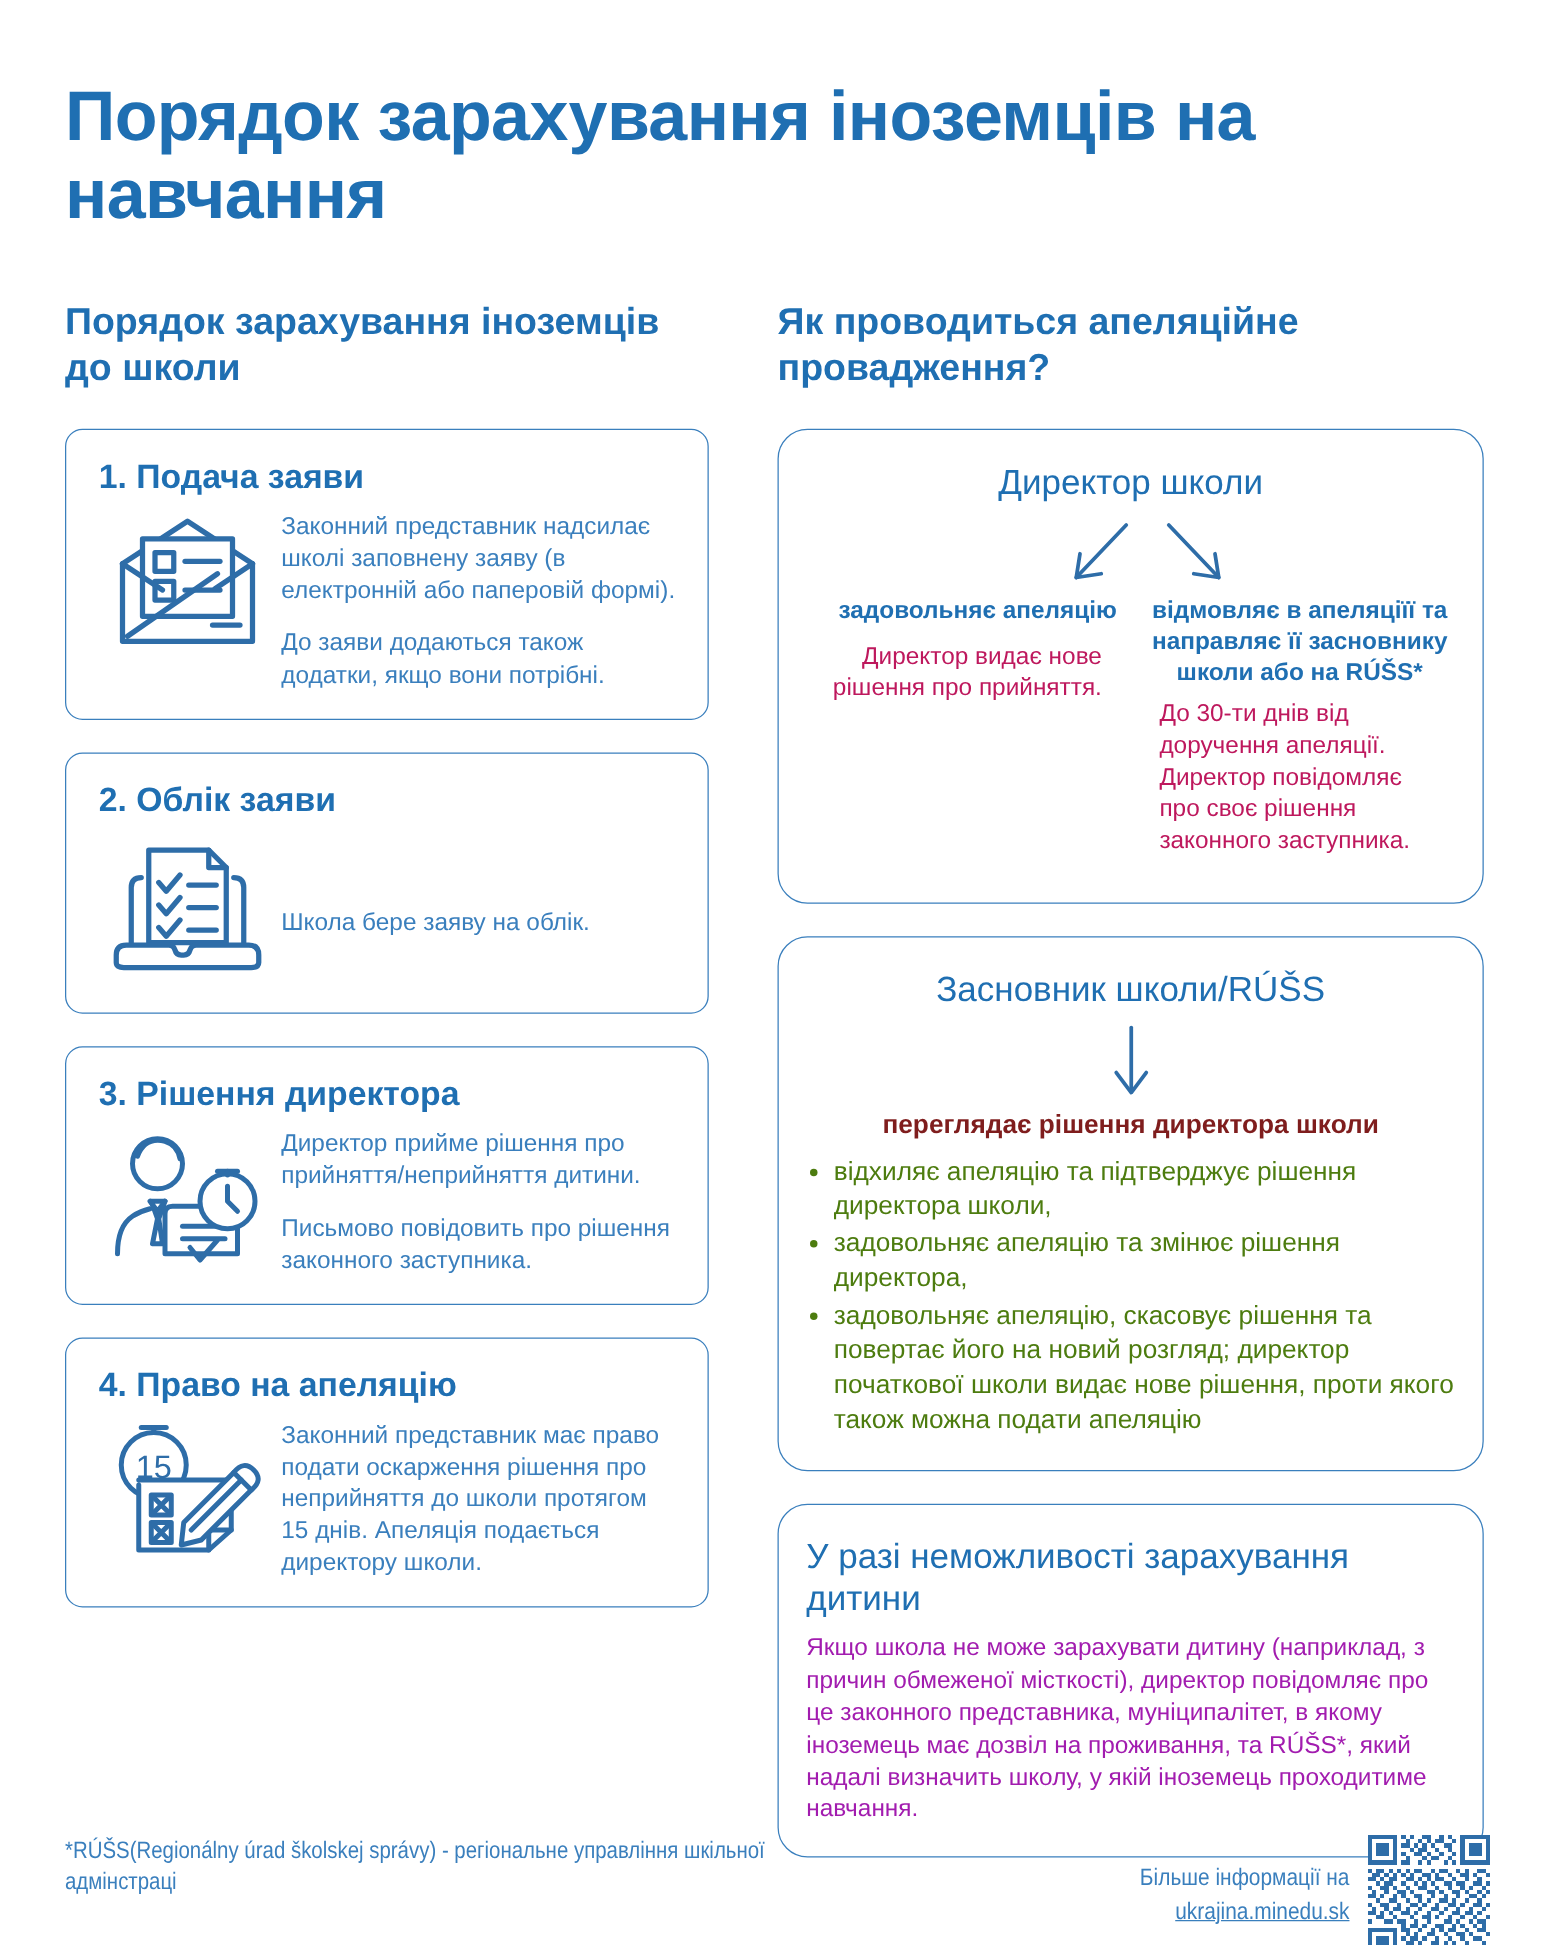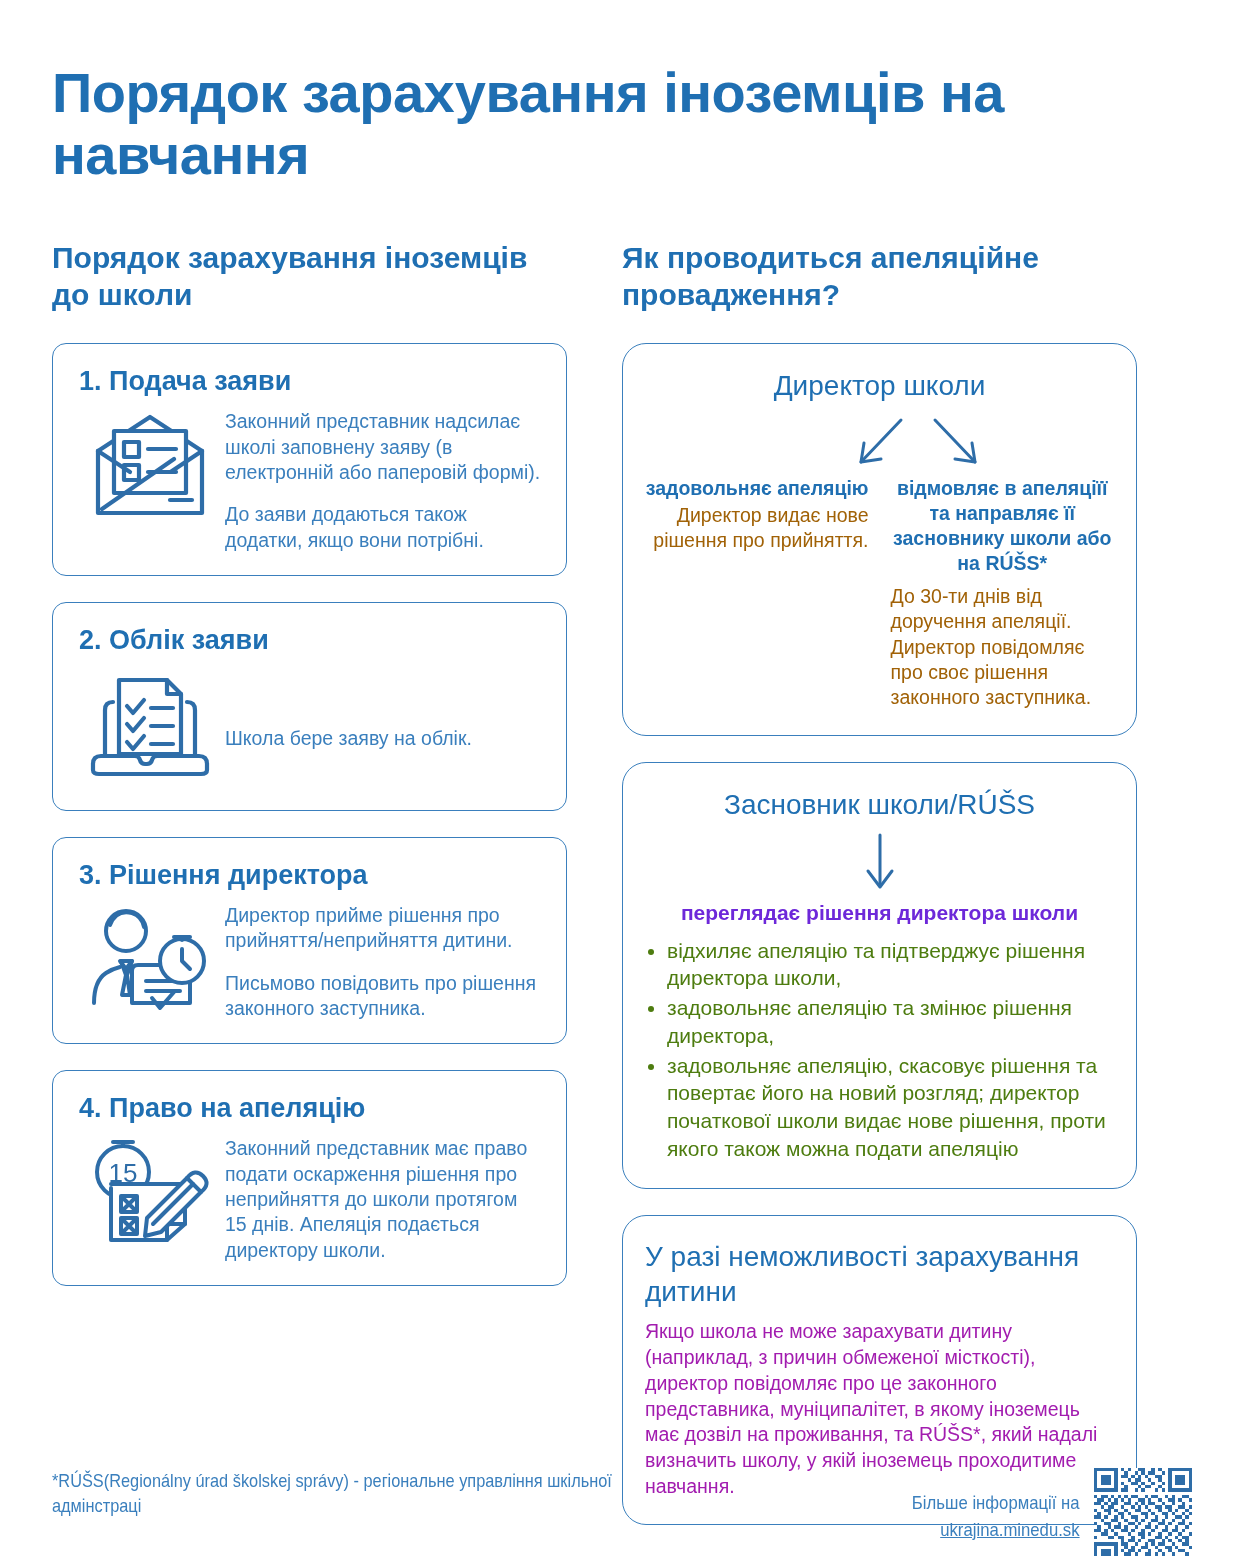--- a/index.html
+++ b/index.html
@@ -37,21 +37,21 @@
   .col-left {
     position: absolute;
     left: 52px;
     top: 240px;
     width: 515px;
   }
   .col-right {
     position: absolute;
     left: 622px;
     top: 240px;
-    width: 515px;
+    width: 565px;
   }
 
   .col-head {
     font-size: 30px;
     font-weight: bold;
     line-height: 1.22;
     color: #1f6fb2;
     margin: 0 0 30px 0;
   }
   .col-right .col-head { width: 550px; }
@@ -133,37 +133,37 @@
     font-weight: bold;
     font-size: 19.5px;
     color: #1f6fb2;
     line-height: 1.28;
     margin: 0 0 2px 0;
     text-align: center;
   }
   .lead-sub {
     font-size: 19.5px;
     line-height: 1.3;
-    color: #a16207;
-    margin: 0;
+    color: #be185d;
+    margin: 12px;
   }
   .colA .bold-lead, .colA .lead-sub { text-align: right; }
   .colB .bold-lead { margin-bottom: 8px; }
   .colB .lead-sub { margin-top: 0; }
 
   .down-arrow {
     display: flex;
     justify-content: center;
     margin: 10px 0 8px 0;
   }
   .center-bold {
     text-align: center;
     font-weight: bold;
     font-size: 21px;
-    color: #6d28d9;
+    color: #7f1d1d;
     margin: 0 0 12px 0;
   }
   ul.bullets {
     margin: 0;
     padding-left: 22px;
     font-size: 21px;
     line-height: 1.32;
     color: #4d7c0f;
   }
   ul.bullets li { margin-bottom: 2px; }

